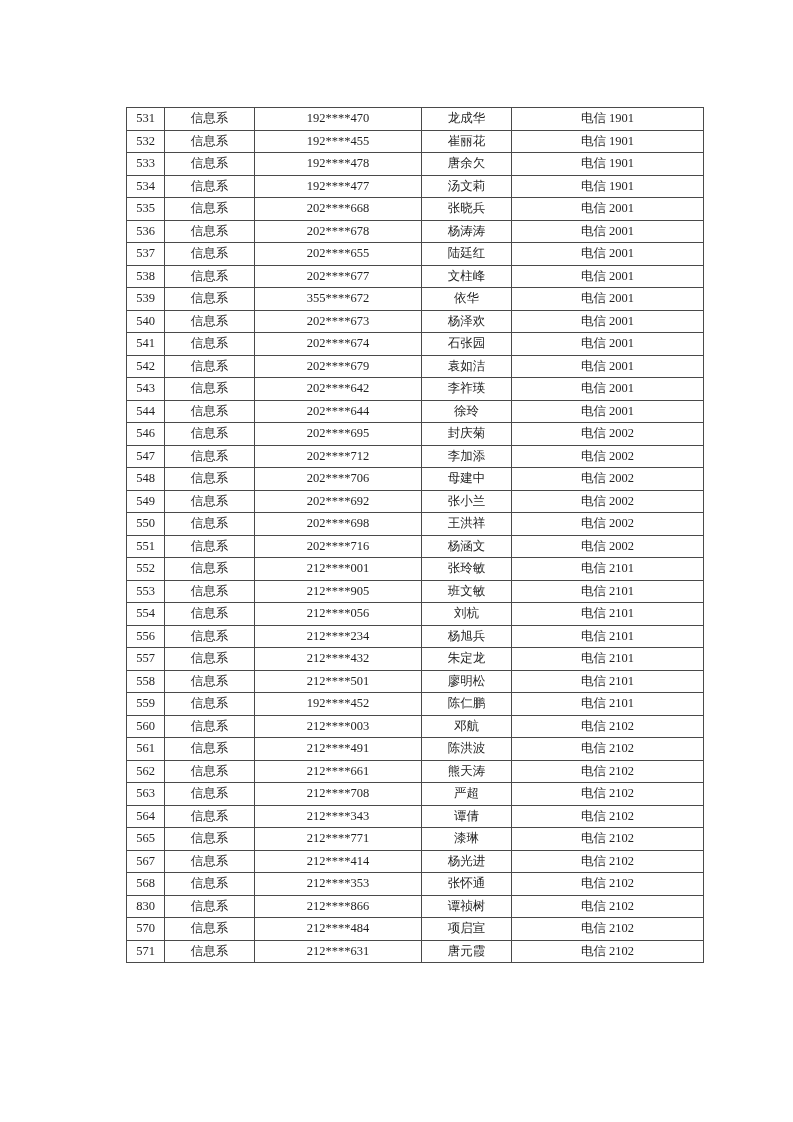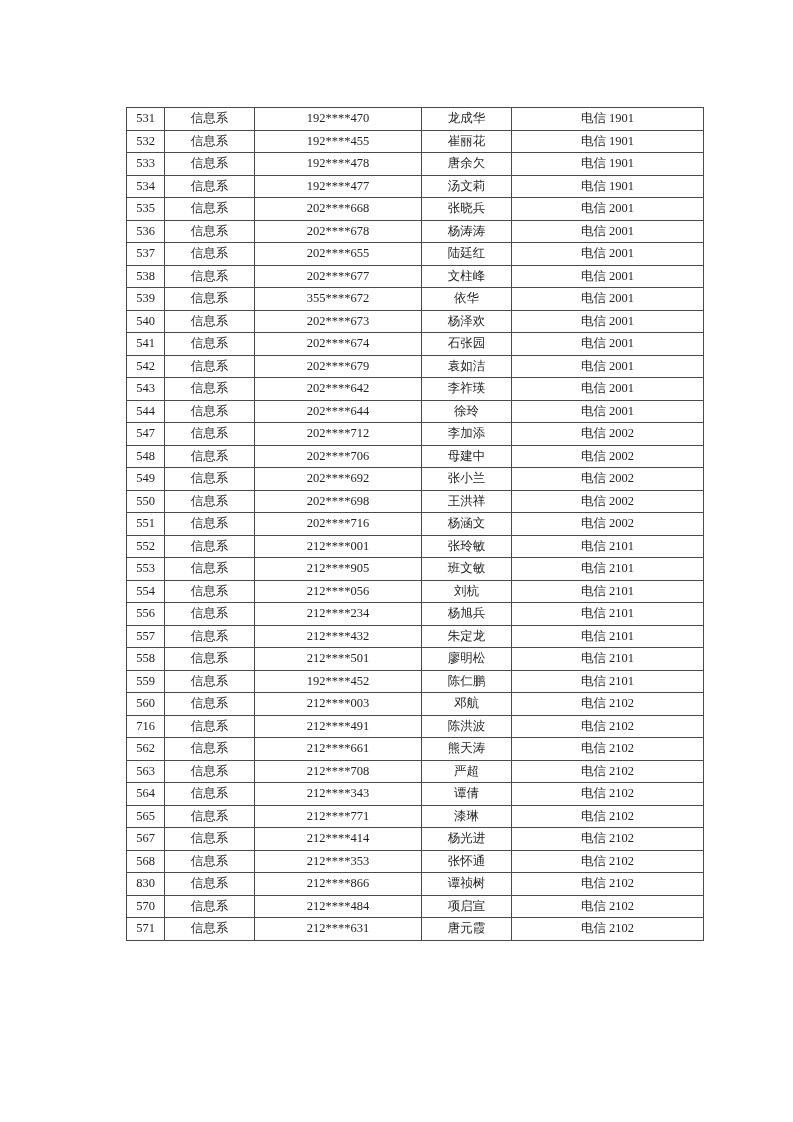--- a/index.html
+++ b/index.html
@@ -152,20 +152,27 @@
           <td>电信 2001</td>
         </tr>
         <tr>
           <td>544</td>
           <td>信息系</td>
           <td>202****644</td>
           <td>徐玲</td>
           <td>电信 2001</td>
         </tr>
         <tr>
+          <td>546</td>
+          <td>信息系</td>
+          <td>202****695</td>
+          <td>封庆菊</td>
+          <td>电信 2002</td>
+        </tr>
+        <tr>
           <td>547</td>
           <td>信息系</td>
           <td>202****712</td>
           <td>李加添</td>
           <td>电信 2002</td>
         </tr>
         <tr>
           <td>548</td>
           <td>信息系</td>
           <td>202****706</td>
@@ -243,21 +250,21 @@
           <td>电信 2101</td>
         </tr>
         <tr>
           <td>560</td>
           <td>信息系</td>
           <td>212****003</td>
           <td>邓航</td>
           <td>电信 2102</td>
         </tr>
         <tr>
-          <td>716</td>
+          <td>561</td>
           <td>信息系</td>
           <td>212****491</td>
           <td>陈洪波</td>
           <td>电信 2102</td>
         </tr>
         <tr>
           <td>562</td>
           <td>信息系</td>
           <td>212****661</td>
           <td>熊天涛</td>

